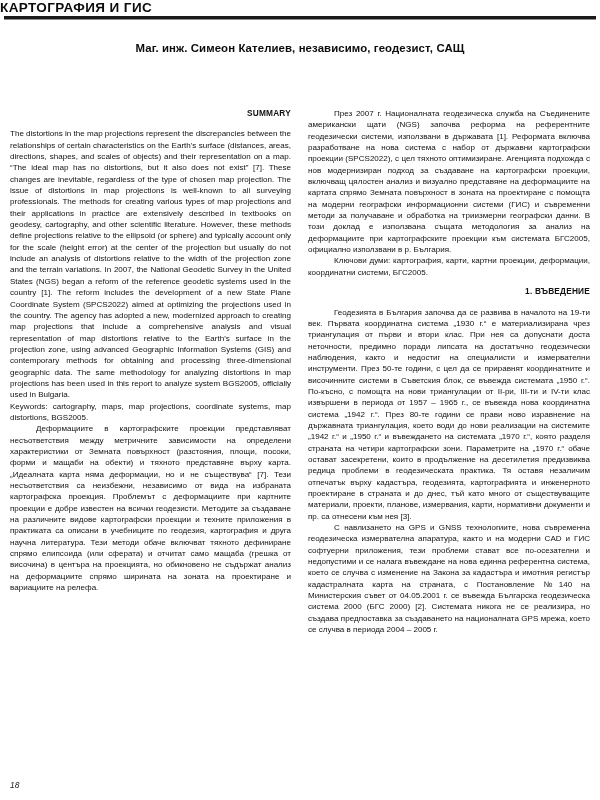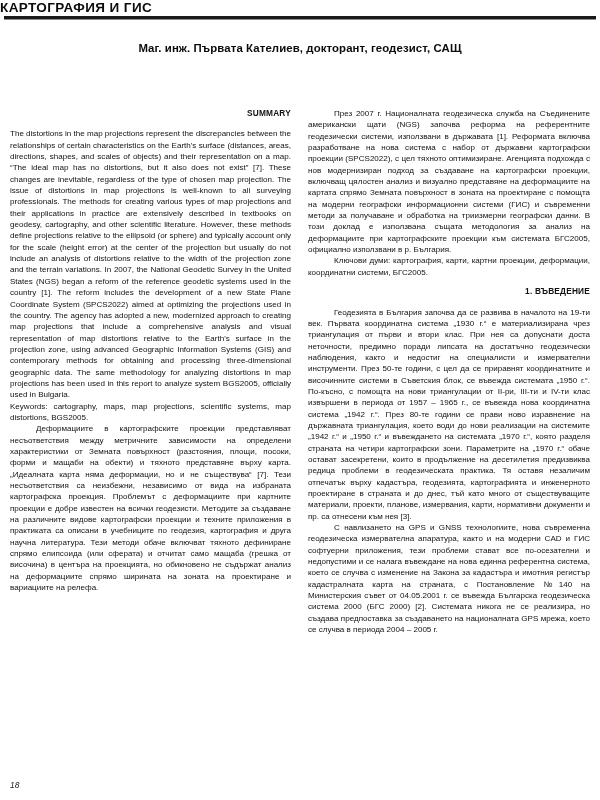--- a/index.html
+++ b/index.html
@@ -136,30 +136,30 @@
 </head>
 <body>
 
 <div class="page">
 
   <div class="running-head">КАРТОГРАФИЯ И ГИС</div>
 
   <div class="head-rule"></div>
 
   <div class="title-block">
-    <div class="authors">Маг. инж. Първата Кателиев, докторант, геодезист, САЩ</div>
+    <div class="authors">Маг. инж. Симеон Кателиев, независимо, геодезист, САЩ</div>
   </div>
 
   <div class="col col-left">
 
     <div class="sec-head">SUMMARY</div>
 
     <p class="para">The distortions in the map projections represent the discrepancies between the relationships of certain characteristics on the Earth's surface (distances, areas, directions, shapes, and scales of objects) and their representation on a map. “The ideal map has no distortions, but it also does not exist” [7]. These changes are inevitable, regardless of the type of chosen map projection. The issue of distortions in map projections is well-known to all surveying professionals. The methods for creating various types of map projections and their applications in practice are extensively described in textbooks on geodesy, cartography, and other scientific literature. However, these methods define projections relative to the ellipsoid (or sphere) and typically account only for the scale (height error) at the center of the projection but usually do not include an analysis of distortions relative to the width of the projection zone and the terrain variations. In 2007, the National Geodetic Survey in the United States (NGS) began a reform of the reference geodetic systems used in the country [1]. The reform includes the development of a new State Plane Coordinate System (SPCS2022) aimed at optimizing the projections used in the country. The agency has adopted a new, modernized approach to creating map projections that include a comprehensive analysis and visual representation of map distortions relative to the Earth's surface in the projection zone, using advanced Geographic Information Systems (GIS) and contemporary methods for obtaining and processing three-dimensional geographic data. The same methodology for analyzing distortions in map projections has been used in this report to analyze system BGS2005, officially used in Bulgaria.</p>
 
-    <p class="para gap">Keywords: cartography, maps, map projections, scientific systems, map distortions, BGS2005.</p>
+    <p class="para gap">Keywords: cartography, maps, map projections, coordinate systems, map distortions, BGS2005.</p>
 
 
     <p class="para indent">Деформациите в картографските проекции представляват несъответствия между метричните зависимости на определени характеристики от Земната повърхност (разстояния, площи, посоки, форми и мащаби на обекти) и тяхното представяне върху карта. „Идеалната карта няма деформации, но и не съществува“ [7]. Тези несъответствия са неизбежни, независимо от вида на избраната картографска проекция. Проблемът с деформациите при картните проекции е добре известен на всички геодезисти. Методите за създаване на различните видове картографски проекции и техните приложения в практиката са описани в учебниците по геодезия, картография и друга научна литература. Тези методи обаче включват тяхното дефиниране спрямо елипсоида (или сферата) и отчитат само мащаба (грешка от височина) в центъра на проекцията, но обикновено не съдържат анализ на деформациите спрямо ширината на зоната на проектиране и вариациите на релефа.</p>
 
   </div>
 
   <div class="col col-right">
 
     <p class="para indent">През 2007 г. Националната геодезическа служба на Съединените американски щати (NGS) започва реформа на референтните геодезически системи, използвани в държавата [1]. Реформата включва разработване на нова система с набор от държавни картографски проекции (SPCS2022), с цел тяхното оптимизиране. Агенцията подхожда с нов модернизиран подход за създаване на картографски проекции, включващ цялостен анализ и визуално представяне на деформациите на картата спрямо Земната повърхност в зоната на проектиране с помощта на модерни географски информационни системи (ГИС) и съвременни методи за получаване и обработка на триизмерни географски данни. В този доклад е използвана същата методология за анализ на деформациите при картографските проекции към системата БГС2005, официално използвани в р. България.</p>
 

